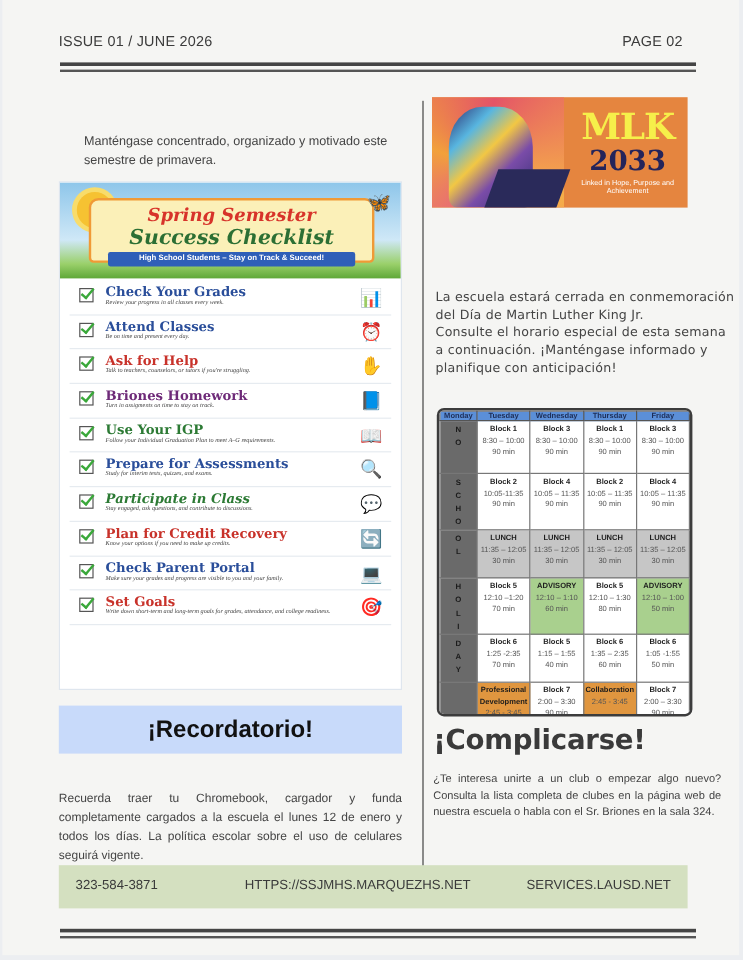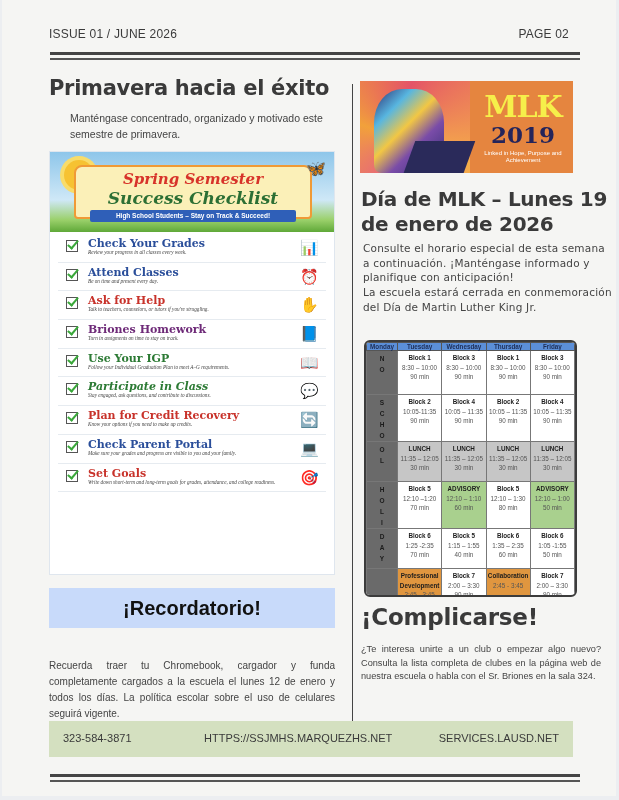--- a/index.html
+++ b/index.html
@@ -67,21 +67,20 @@
 <body>
 
 <div class="page">
   <div class="hdr left">ISSUE 01 / JUNE 2026</div>
   <div class="hdr right">PAGE 02</div>
   <div class="rule-thick" style="top:52px"></div>
   <div class="rule-thin" style="top:58px"></div>
 
   <div class="vdivider"></div>
 
-  <h1 class="title">Primavera hacia el éxito</h1>
   <p class="lead">Manténgase concentrado, organizado y motivado este semestre de primavera.</p>
 
   <div class="checklist">
     <div class="banner">
       <div class="sun"></div>
       <div class="ribbon">
         <div class="ban-l1">Spring Semester</div>
         <div class="ban-l2">Success Checklist</div>
       </div>
       <div class="ban-sub">High School Students – Stay on Track &amp; Succeed!</div>
@@ -113,20 +112,26 @@
           <span class="cl-icon">📘</span>
         </div>
         <div class="cl-item">
           <span class="cl-box"></span>
           <span class="cl-title" style="color: rgb(44, 122, 52);">Use Your IGP</span>
           <span class="cl-desc">Follow your Individual Graduation Plan to meet A–G requirements.</span>
           <span class="cl-icon">📖</span>
         </div>
         <div class="cl-item">
           <span class="cl-box"></span>
+          <span class="cl-title" style="color: rgb(42, 78, 154);">Prepare for Assessments</span>
+          <span class="cl-desc">Study for interim tests, quizzes, and exams.</span>
+          <span class="cl-icon">🔍</span>
+        </div>
+        <div class="cl-item">
+          <span class="cl-box"></span>
           <span class="cl-title" style="color: rgb(44, 122, 52); font-style: italic;">Participate in Class</span>
           <span class="cl-desc">Stay engaged, ask questions, and contribute to discussions.</span>
           <span class="cl-icon">💬</span>
         </div>
         <div class="cl-item">
           <span class="cl-box"></span>
           <span class="cl-title" style="color: rgb(200, 50, 42);">Plan for Credit Recovery</span>
           <span class="cl-desc">Know your options if you need to make up credits.</span>
           <span class="cl-icon">🔄</span>
         </div>
@@ -146,28 +151,27 @@
   </div>
 
   <div class="reminder-box">¡Recordatorio!</div>
   <p class="reminder-text">Recuerda traer tu Chromebook, cargador y funda completamente cargados a la escuela el lunes 12 de enero y todos los días. La política escolar sobre el uso de celulares seguirá vigente.</p>
 
   <div class="mlk-img">
     <div class="mlk-rays"></div>
     <div class="mlk-face"></div>
     <div class="mlk-suit"></div>
     <div class="mlk-t1">MLK</div>
-    <div class="mlk-t2">2019</div>
+    <div class="mlk-t2">2033</div>
     <div class="mlk-t3">Linked in Hope, Purpose and Achievement</div>
   </div>
 
-  <h2 class="mlk-title">Día de MLK – Lunes 19 de enero de 2026</h2>
   <div class="mlk-text">
+    <div>La escuela estará cerrada en conmemoración del Día de Martin Luther King Jr.</div>
     <div>Consulte el horario especial de esta semana a continuación. ¡Manténgase informado y planifique con anticipación!</div>
-    <div>La escuela estará cerrada en conmemoración del Día de Martin Luther King Jr.</div>
   </div>
 
   <div class="sched">
     <table>
       <colgroup>
           <col style="width:31px">
           <col>
           <col>
           <col>
           <col>

